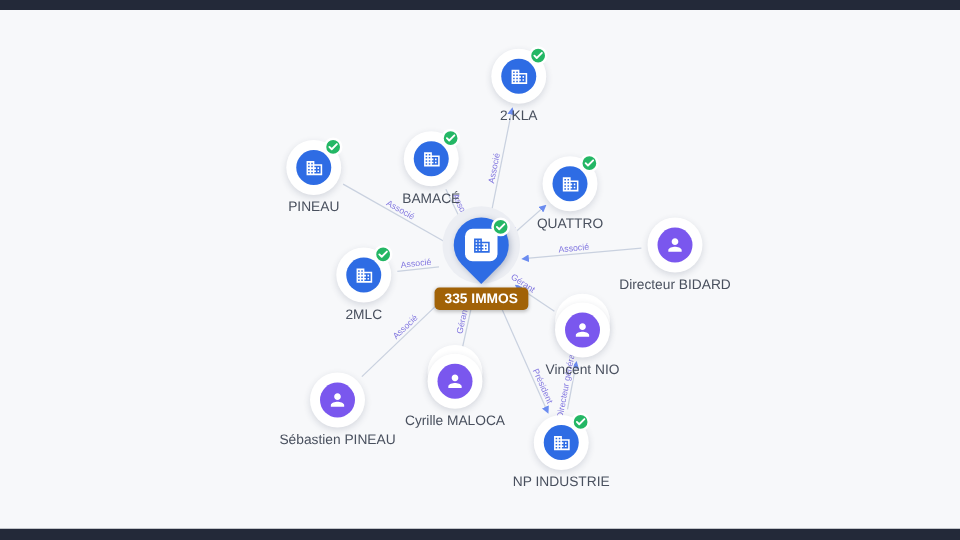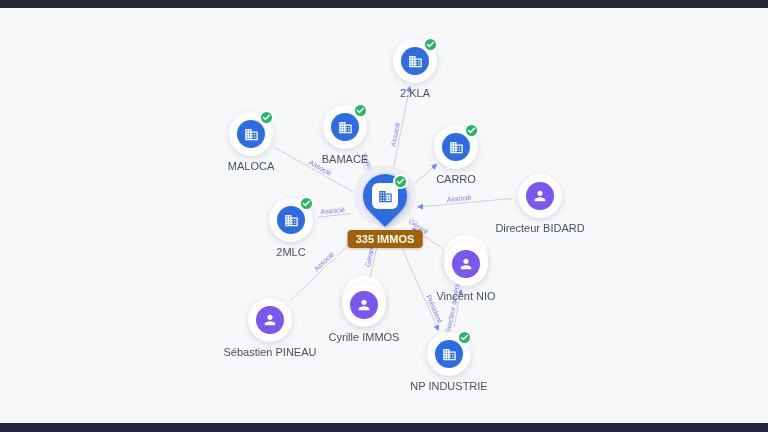--- a/index.html
+++ b/index.html
@@ -142,36 +142,36 @@
             <svg viewBox="0 0 24 24" width="15" height="15" fill="#fff">
               <path d="M12 7V3H2v18h20V7H12zM6 19H4v-2h2v2zm0-4H4v-2h2v2zm0-4H4V9h2v2zm0-4H4V5h2v2zm4 12H8v-2h2v2zm0-4H8v-2h2v2zm0-4H8V9h2v2zm0-4H8V5h2v2zm10 12h-8v-2h2v-2h-2v-2h2v-2h-2V9h8v10zm-2-8h-2v2h2v-2zm0 4h-2v2h2v-2z"></path>
             </svg>
           </div>
           <div class="check">
             <svg viewBox="0 0 24 24" width="9" height="9" fill="none" stroke="#fff" stroke-width="4" stroke-linecap="round" stroke-linejoin="round">
               <path d="M20 6L9 17l-5-5"></path>
             </svg>
           </div>
         </div>
-        <div class="nlabel">MALOCA</div>
+        <div class="nlabel">PINEAU</div>
       </div>
       <div class="node" style="left: 456px; top: 147px;">
         <div class="tile">
           <div class="circ" style="background: rgb(46, 108, 228);">
             <svg viewBox="0 0 24 24" width="15" height="15" fill="#fff">
               <path d="M12 7V3H2v18h20V7H12zM6 19H4v-2h2v2zm0-4H4v-2h2v2zm0-4H4V9h2v2zm0-4H4V5h2v2zm4 12H8v-2h2v2zm0-4H8v-2h2v2zm0-4H8V9h2v2zm0-4H8V5h2v2zm10 12h-8v-2h2v-2h-2v-2h2v-2h-2V9h8v10zm-2-8h-2v2h2v-2zm0 4h-2v2h2v-2z"></path>
             </svg>
           </div>
           <div class="check">
             <svg viewBox="0 0 24 24" width="9" height="9" fill="none" stroke="#fff" stroke-width="4" stroke-linecap="round" stroke-linejoin="round">
               <path d="M20 6L9 17l-5-5"></path>
             </svg>
           </div>
         </div>
-        <div class="nlabel">CARRO</div>
+        <div class="nlabel">QUATTRO</div>
       </div>
       <div class="node" style="left: 540px; top: 196px;">
         <div class="tile">
           <div class="circ" style="background: rgb(122, 87, 238);">
             <svg viewBox="0 0 24 24" width="16" height="16" fill="#fff">
               <path d="M12 12c2.21 0 4-1.79 4-4s-1.79-4-4-4-4 1.79-4 4 1.79 4 4 4zm0 2c-2.67 0-8 1.34-8 4v2h16v-2c0-2.66-5.33-4-8-4z"></path>
             </svg>
           </div>
         </div>
         <div class="nlabel">Directeur BIDARD</div>
@@ -212,21 +212,21 @@
         <div class="nlabel">Sébastien PINEAU</div>
       </div>
       <div class="node stacked" style="left: 364px; top: 305px;">
         <div class="tile">
           <div class="circ" style="background: rgb(122, 87, 238);">
             <svg viewBox="0 0 24 24" width="16" height="16" fill="#fff">
               <path d="M12 12c2.21 0 4-1.79 4-4s-1.79-4-4-4-4 1.79-4 4 1.79 4 4 4zm0 2c-2.67 0-8 1.34-8 4v2h16v-2c0-2.66-5.33-4-8-4z"></path>
             </svg>
           </div>
         </div>
-        <div class="nlabel">Cyrille IMMOS</div>
+        <div class="nlabel">Cyrille MALOCA</div>
       </div>
       <div class="node" style="left: 449px; top: 354px;">
         <div class="tile">
           <div class="circ" style="background: rgb(46, 108, 228);">
             <svg viewBox="0 0 24 24" width="15" height="15" fill="#fff">
               <path d="M12 7V3H2v18h20V7H12zM6 19H4v-2h2v2zm0-4H4v-2h2v2zm0-4H4V9h2v2zm0-4H4V5h2v2zm4 12H8v-2h2v2zm0-4H8v-2h2v2zm0-4H8V9h2v2zm0-4H8V5h2v2zm10 12h-8v-2h2v-2h-2v-2h2v-2h-2V9h8v10zm-2-8h-2v2h2v-2zm0 4h-2v2h2v-2z"></path>
             </svg>
           </div>
           <div class="check">
             <svg viewBox="0 0 24 24" width="9" height="9" fill="none" stroke="#fff" stroke-width="4" stroke-linecap="round" stroke-linejoin="round">

